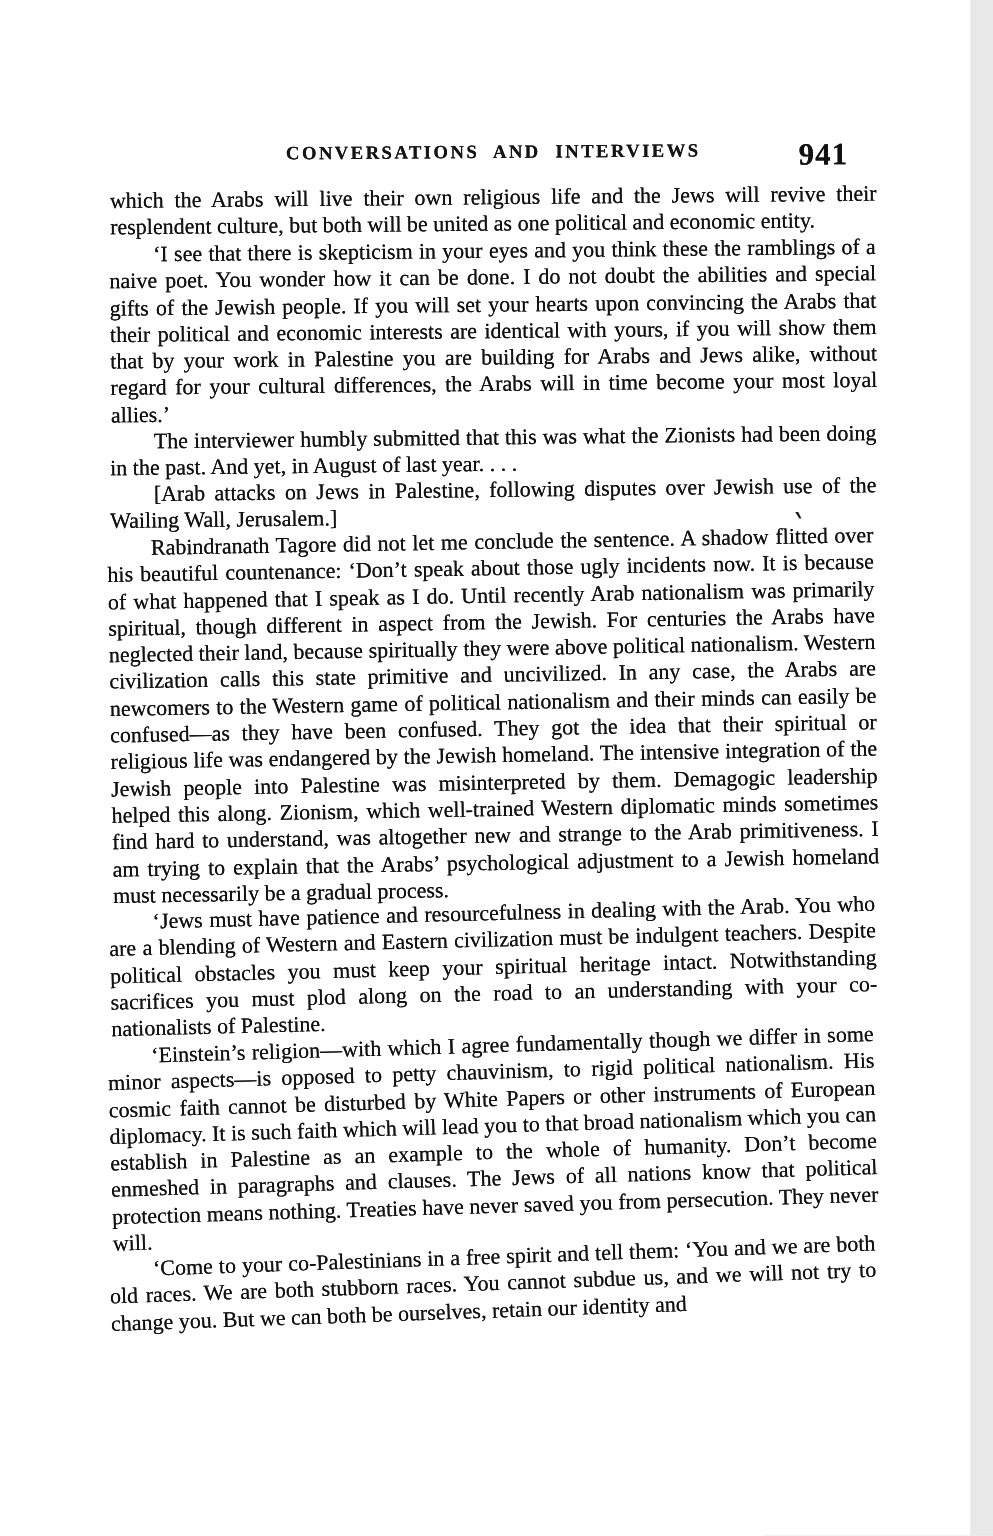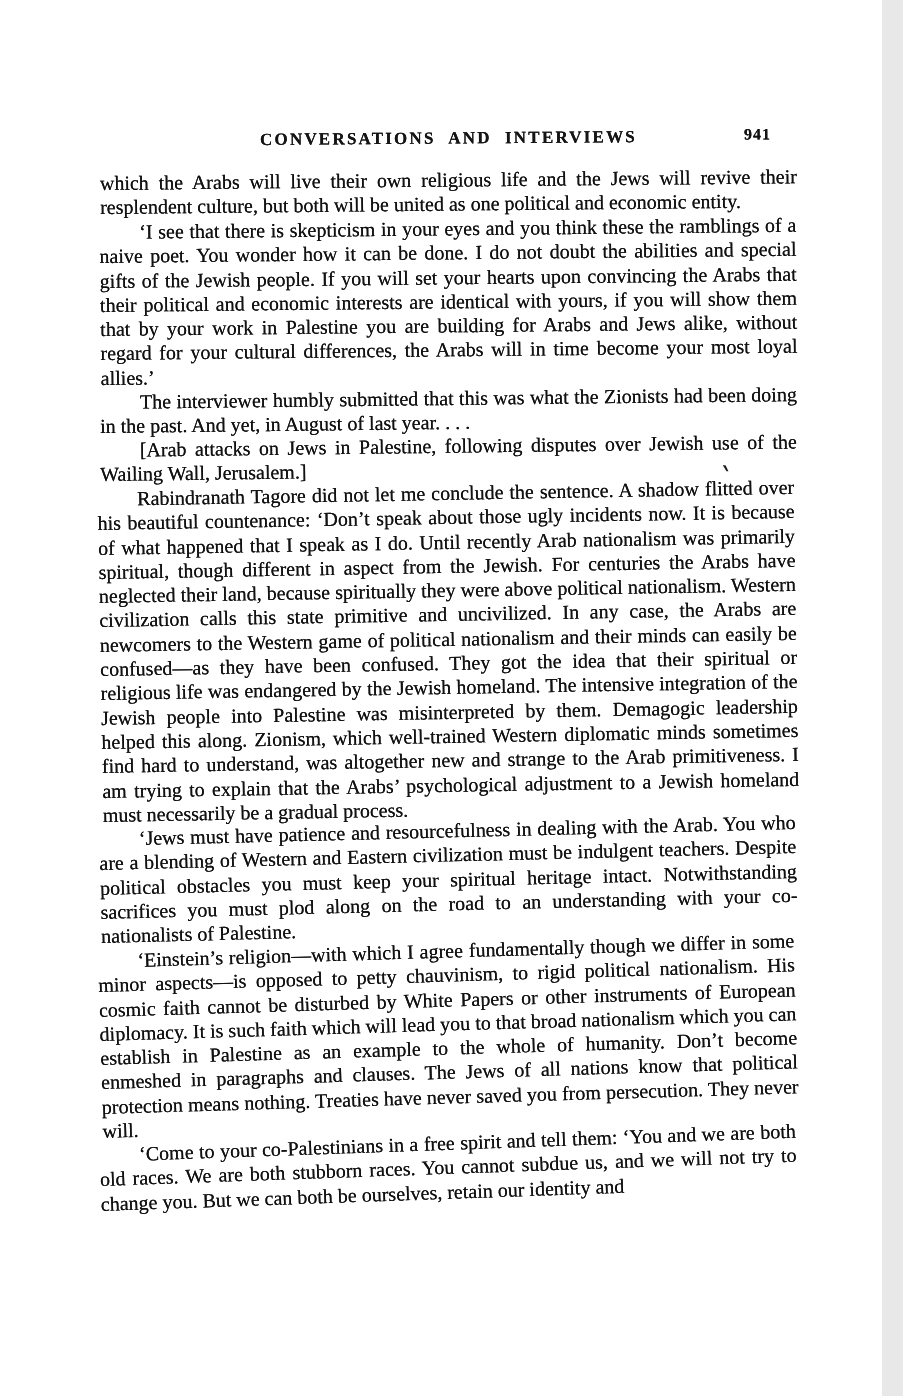--- a/index.html
+++ b/index.html
@@ -36,21 +36,21 @@
     font-weight: 700;
     letter-spacing: 2.2px;
     word-spacing: 7px;
     color: #151515;
     text-shadow: 0 0 0.5px #151515;
   }
   .page-number {
     position: absolute;
     right: 26px;
     top: -1px;
-    font-size: 16px;
+    font-size: 28px;
     font-weight: 700;
     letter-spacing: 1px;
     text-shadow: 0 0 0.4px #151515;
   }
   .text-block {
     position: relative;
   }
   .para {
     margin: 0;
     font-size: 20px;

